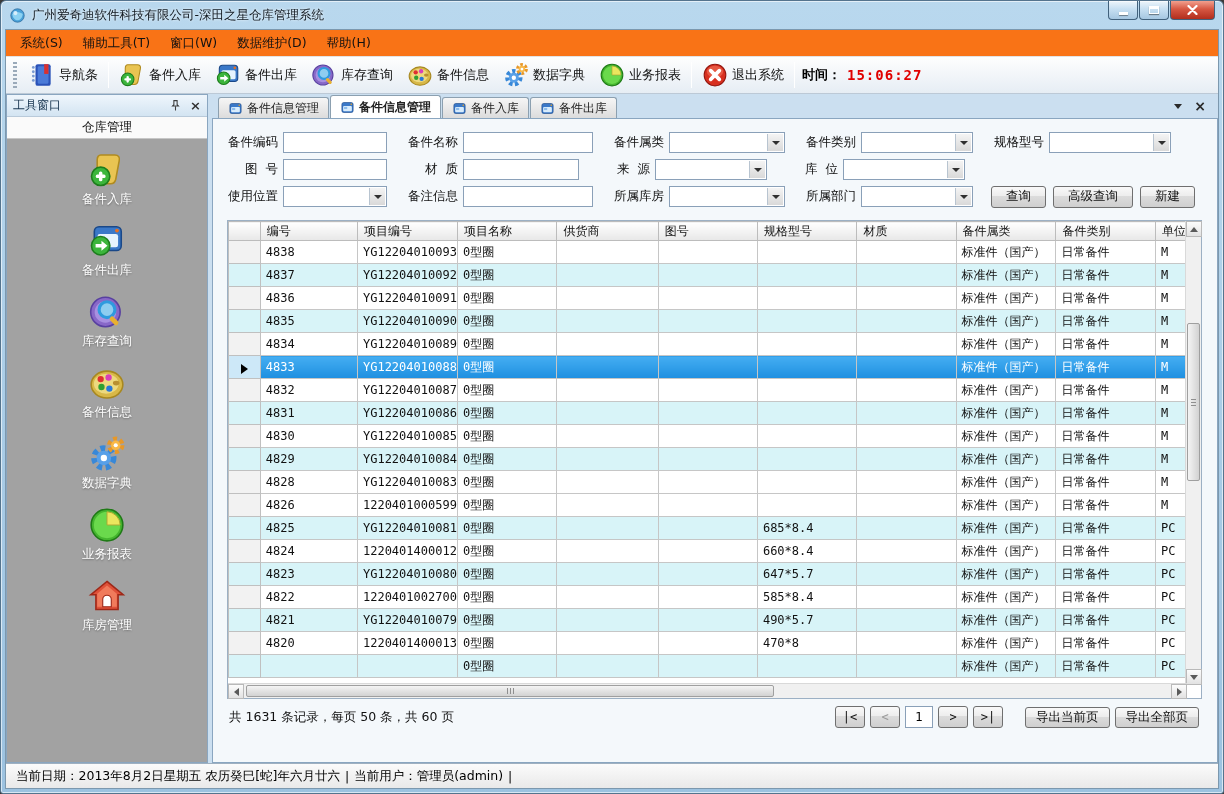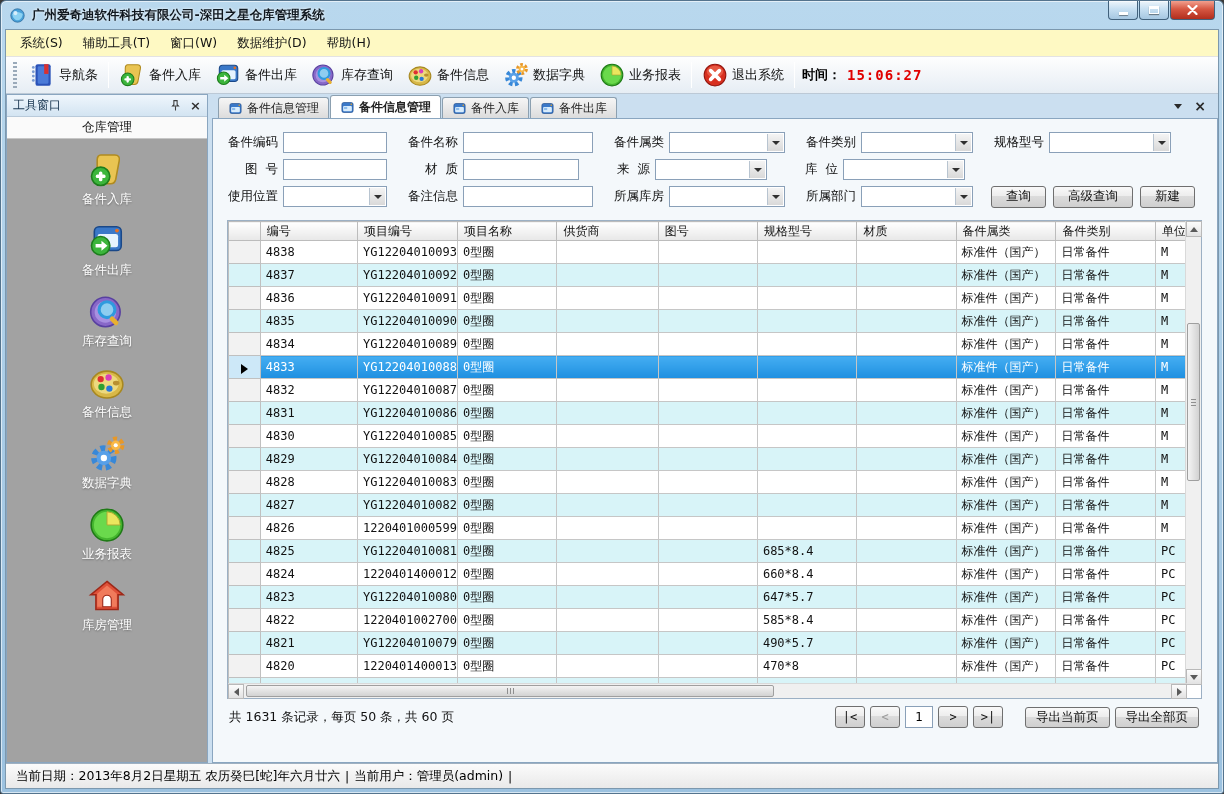--- a/index.html
+++ b/index.html
@@ -4,33 +4,33 @@
 <style>
   * { margin:0; padding:0; box-sizing:border-box; font-family:"DejaVu Sans",sans-serif; }
   html,body { background:#3a3a3a; }
   .window { position:relative; width:1224px; height:794px; margin:0 auto;
     background:linear-gradient(#b9d8ee,#9cc2e0);
     border:1px solid #54748e; border-radius:6px 6px 3px 3px; overflow:hidden;
     box-shadow:inset 0 0 0 1px rgba(255,255,255,.6); }
   
   .titlebar { height:28px; display:flex; align-items:center; padding:0 8px; }
   .titlebar .app-ico { width:17px; height:17px; margin-right:6px; flex:0 0 auto; }
-  .title-text { font-size:12.5px; color:#101820; text-shadow:0 0 3px #fff;font-weight:bold; }
+  .title-text { font-size:12.5px; color:#101820; text-shadow:0 0 3px #fff; }
   .win-btns { margin-left:auto; display:flex; align-self:flex-start; }
   .wbtn { height:19px; width:30px; display:flex; align-items:center; justify-content:center;
     border:1px solid #41617c; border-top:none; border-radius:0 0 4px 4px; margin-left:1px;
     background:linear-gradient(rgba(255,255,255,.75),rgba(220,235,248,.4) 45%,rgba(150,185,215,.55)); }
   .wbtn.close { width:45px; background:linear-gradient(#f2a08e,#d65742 45%,#b22e1d); }
   .glyph-min { width:9px; height:3px; background:#fff; box-shadow:0 1px 1px rgba(0,0,0,.4); margin-top:6px; }
   .glyph-max { width:10px; height:8px; border:1px solid #fff; border-top:3px solid #fff; box-shadow:0 1px 1px rgba(0,0,0,.4); }
   .wbtn svg { display:block; }
   
   .client { position:absolute; left:4px; right:4px; top:28px; bottom:4px;
     background:#f0f0f0; display:flex; flex-direction:column; border:1px solid #7c98ae; }
-  .menubar { height:27px; background:#fef9c3; border-bottom:1px solid #e3e3e3;
+  .menubar { height:27px; background:#f97316; border-bottom:1px solid #e3e3e3;
     display:flex; align-items:center; padding-left:4px; }
   .menu-item { padding:4px 10px; font-size:12.5px; color:#111; }
   
   .toolbar { height:37px; background:linear-gradient(#fefefe,#e6edf4);
     border-bottom:1px solid #bcc9d6; display:flex; align-items:center; padding:0 4px; }
   .grip { width:4px; height:26px; margin:0 5px 0 3px;
     background:repeating-linear-gradient(180deg,#9aaaba 0 2px,transparent 2px 4px); }
   .tb-item { display:flex; align-items:center; gap:4px; padding:2px 7px; font-size:13px; color:#111; }
   .tb-sep { width:1px; height:26px; background:#bfccd8; border-right:1px solid #fff; margin:0 3px; }
   .tb-time { display:flex; align-items:center; margin-left:4px; font-size:13px; font-weight:bold; }
@@ -684,33 +684,20 @@
                       <td>YG12204010083</td>
                       <td>0型圈</td>
                       <td></td>
                       <td></td>
                       <td></td>
                       <td></td>
                       <td>标准件（国产）</td>
                       <td>日常备件</td>
                       <td>M</td>
                     </tr>
-                    <tr class="alt">
-                      <td class="selc"></td>
-                      <td>4827</td>
-                      <td>YG12204010082</td>
-                      <td>0型圈</td>
-                      <td></td>
-                      <td></td>
-                      <td></td>
-                      <td></td>
-                      <td>标准件（国产）</td>
-                      <td>日常备件</td>
-                      <td>M</td>
-                    </tr>
                     <tr>
                       <td class="selc"></td>
                       <td>4826</td>
                       <td>1220401000599</td>
                       <td>0型圈</td>
                       <td></td>
                       <td></td>
                       <td></td>
                       <td></td>
                       <td>标准件（国产）</td>

